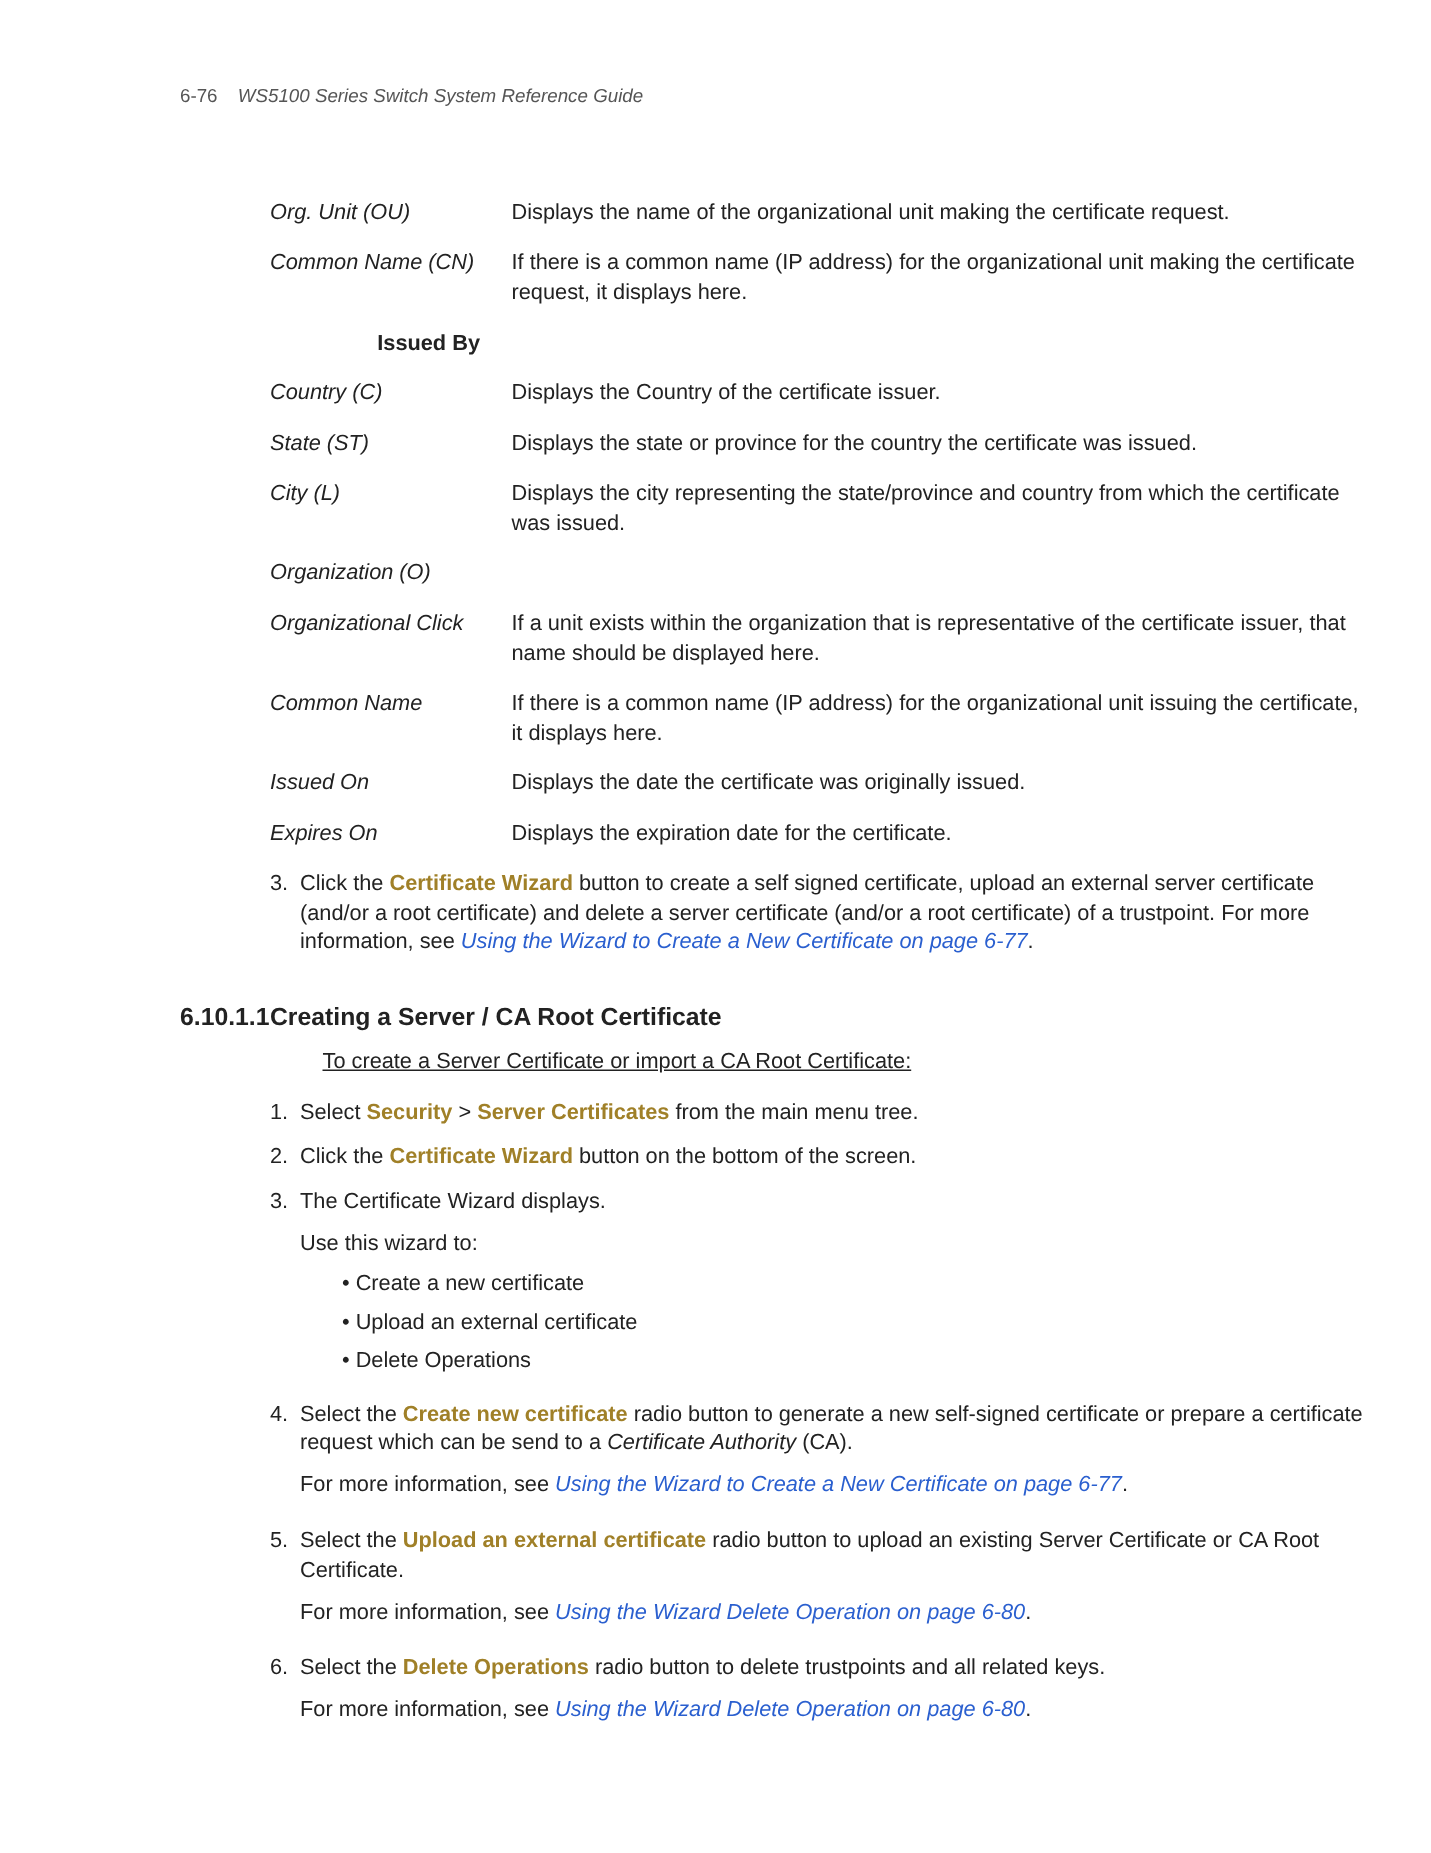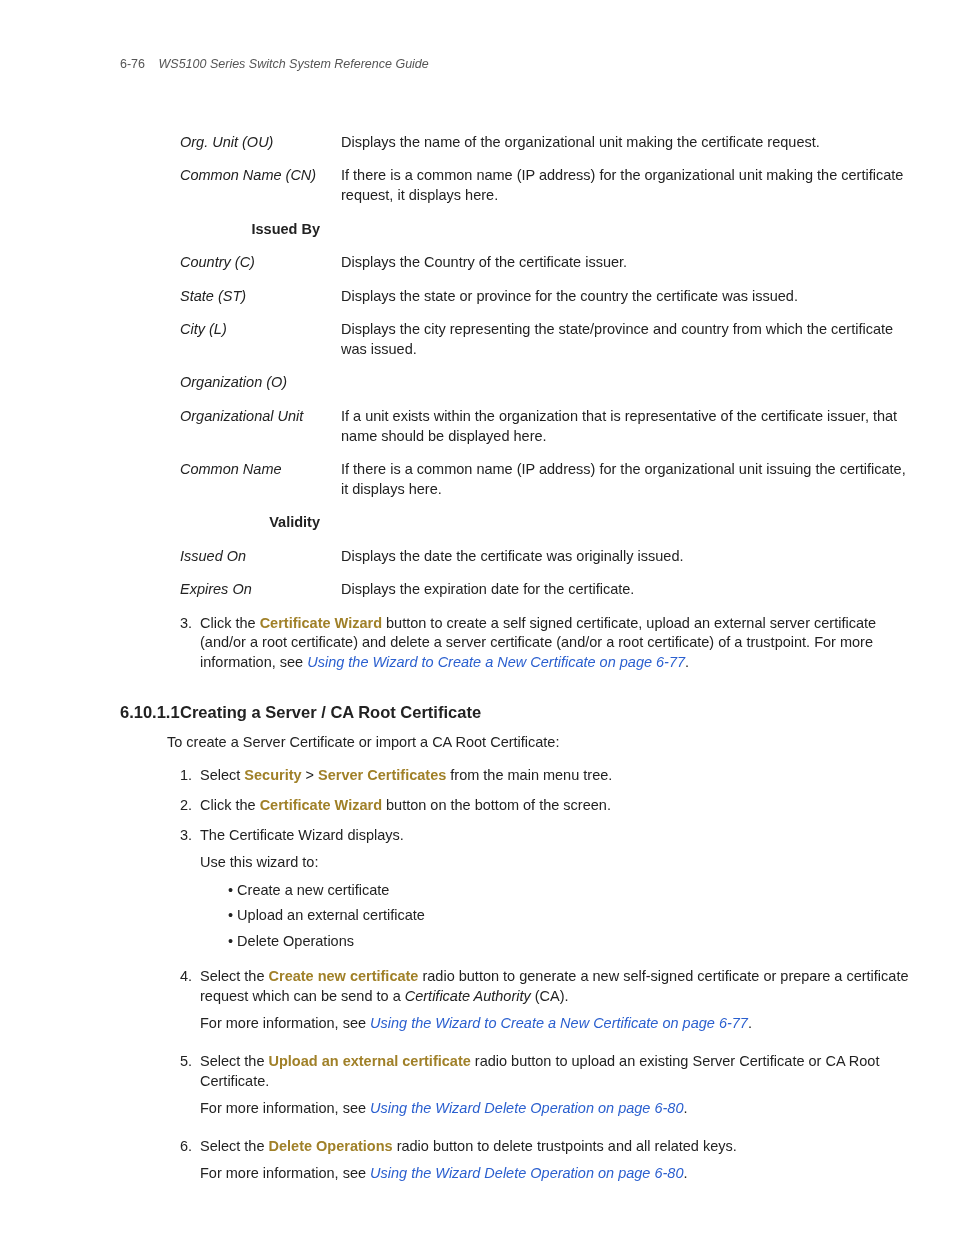--- a/index.html
+++ b/index.html
@@ -27,21 +27,21 @@
   .desc { flex: 1; }
   .step-list { margin-left: 60px; margin-top: 14px; }
   .step { display: flex; margin-bottom: 10px; }
   .step .num { width: 20px; flex-shrink: 0; }
   .step .body { flex: 1; }
   .step .body p { margin: 0 0 8px 0; }
   .bold-term { font-weight: bold; color: #a08028; }
   .link { color: #2a5fcf; font-style: italic; }
   .section-head { display: flex; font-weight: bold; font-size: 16.5px; margin: 28px 0 10px 0; }
   .section-head .secnum { width: 60px; flex-shrink: 0; }
-  .body-text { margin-left: 47px; margin-bottom: 10px; }
+  .body-text { margin-left: 95px; margin-bottom: 10px; text-decoration: underline; }
   ul.bullets { list-style: none; padding: 0; margin: 6px 0 6px 28px; }
   ul.bullets li { margin-bottom: 6px; }
   ul.bullets li::before { content: "• "; }
   .ital { font-style: italic; }
 </style>
 </head>
 <body>
 
 <div class="header">
   <span class="pnum">6-76</span>
@@ -69,29 +69,26 @@
       <div class="desc">Displays the state or province for the country the certificate was issued.</div>
     </div>
     <div class="row">
       <div class="term">City (L)</div>
       <div class="desc">Displays the city representing the state/province and country from which the certificate was issued.</div>
     </div>
     <div class="row">
       <div class="term">Organization (O)</div>
     </div>
     <div class="row">
-      <div class="term">Organizational Unit</div>
+      <div class="term">Organizational Click</div>
       <div class="desc">If a unit exists within the organization that is representative of the certificate issuer, that name should be displayed here.</div>
     </div>
     <div class="row">
       <div class="term">Common Name</div>
       <div class="desc">If there is a common name (IP address) for the organizational unit issuing the certificate, it displays here.</div>
-    </div>
-    <div class="row">
-      <div class="term bold">Validity</div>
     </div>
     <div class="row">
       <div class="term">Issued On</div>
       <div class="desc">Displays the date the certificate was originally issued.</div>
     </div>
     <div class="row">
       <div class="term">Expires On</div>
       <div class="desc">Displays the expiration date for the certificate.</div>
     </div>
   </div>

